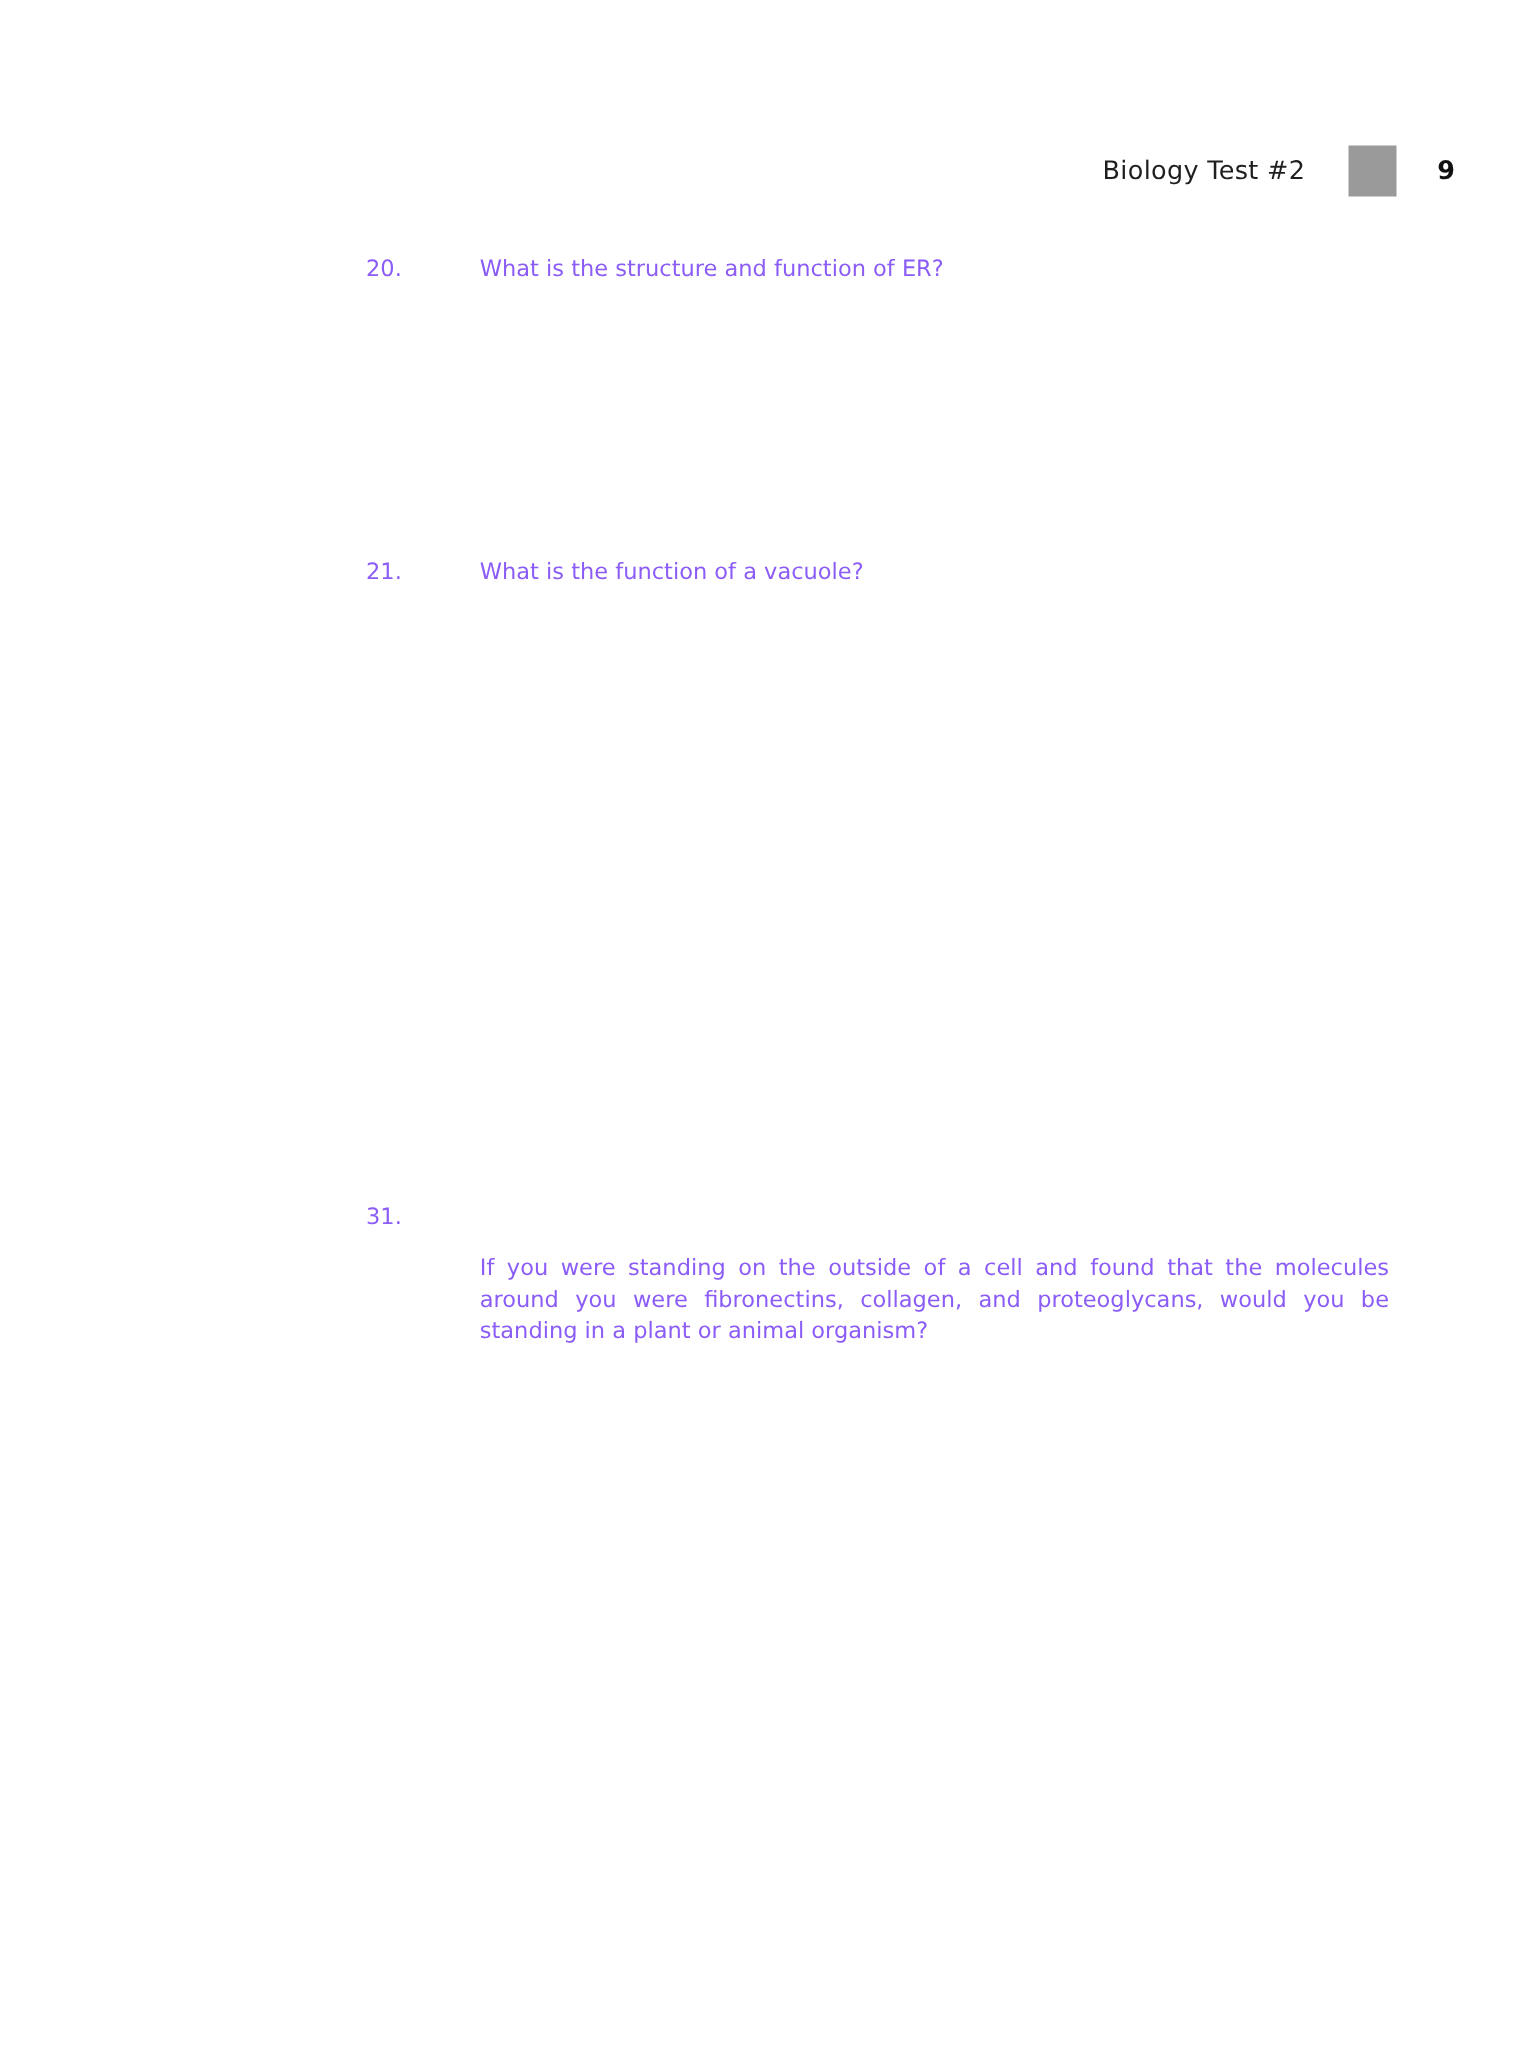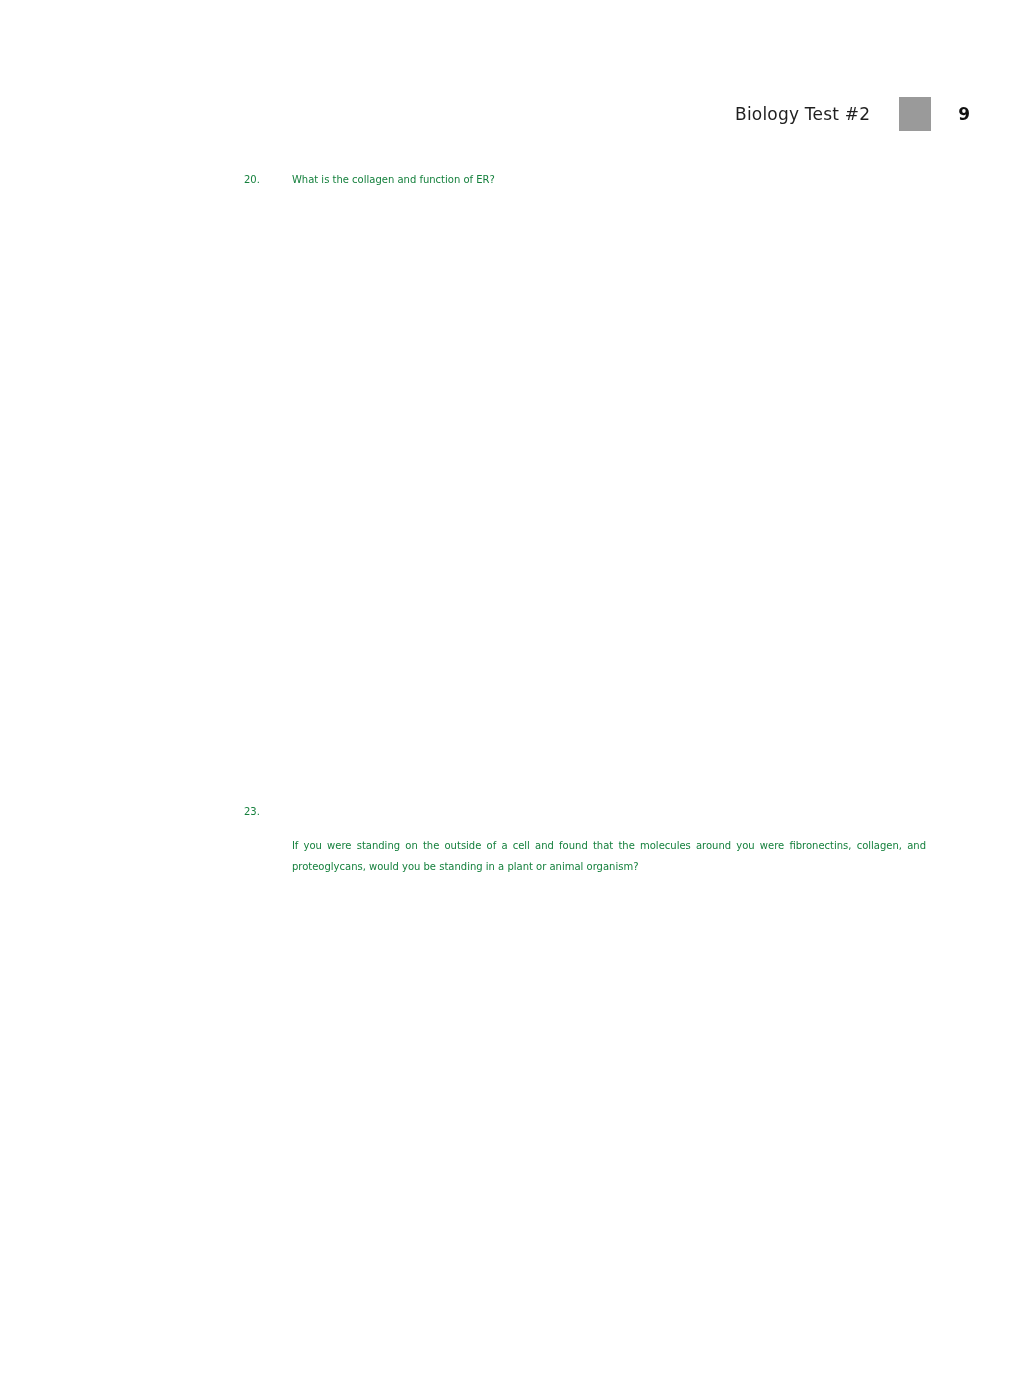--- a/index.html
+++ b/index.html
@@ -40,23 +40,24 @@
     font-size: 17px;
     font-weight: bold;
     color: #111111;
   }
   .question {
     position: absolute;
     left: 180px;
     width: 746px;
     display: flex;
     align-items: flex-start;
-    font-size: 10px;
+    font-size: 15px;
     line-height: 21px;
-    color: #15803d;
+    color: #8b5cf6;
+    gap: 20px;
   }
   .q-number {
     flex: 0 0 31px;
     white-space: nowrap;
   }
   .q-text {
     flex: 1 1 auto;
   }
   .q-text.justified {
     text-align: justify;
@@ -73,23 +74,27 @@
 <div class="page">
 
   <div class="header">
     <span class="header-title">Biology Test #2</span>
     <span class="header-sep"></span>
     <span class="header-page">9</span>
   </div>
 
   <div class="question q20">
     <span class="q-number">20.</span>
-    <span class="q-text">What is the collagen and function of ER?</span>
+    <span class="q-text">What is the structure and function of ER?</span>
+  </div>
+
+  <div class="question q21">
+    <span class="q-number">21.</span>
+    <span class="q-text">What is the function of a vacuole?</span>
   </div>
 
 
-
   <div class="question q23">
-    <span class="q-number">23.</span>
+    <span class="q-number">31.</span>
     <span class="q-text justified">If you were standing on the outside of a cell and found that the molecules around you were fibronectins, collagen, and proteoglycans, would you be standing in a plant or animal organism?</span>
   </div>
 
 </div>
 
 </body></html>

